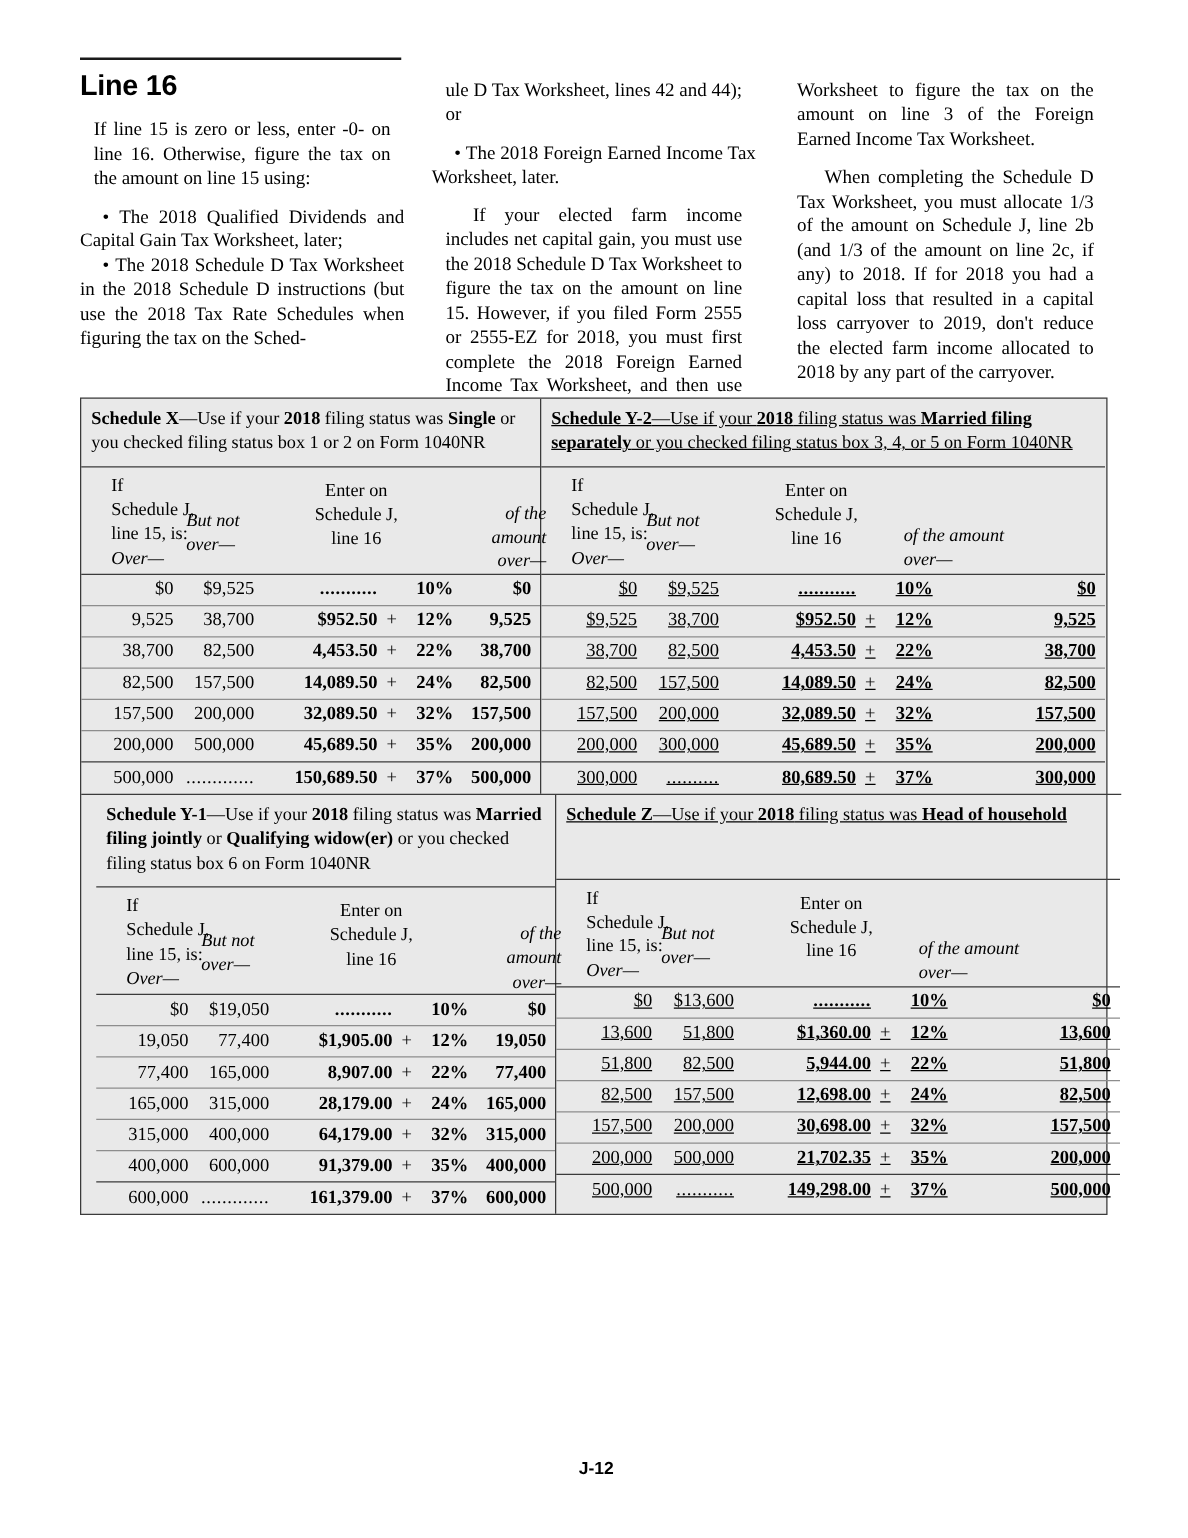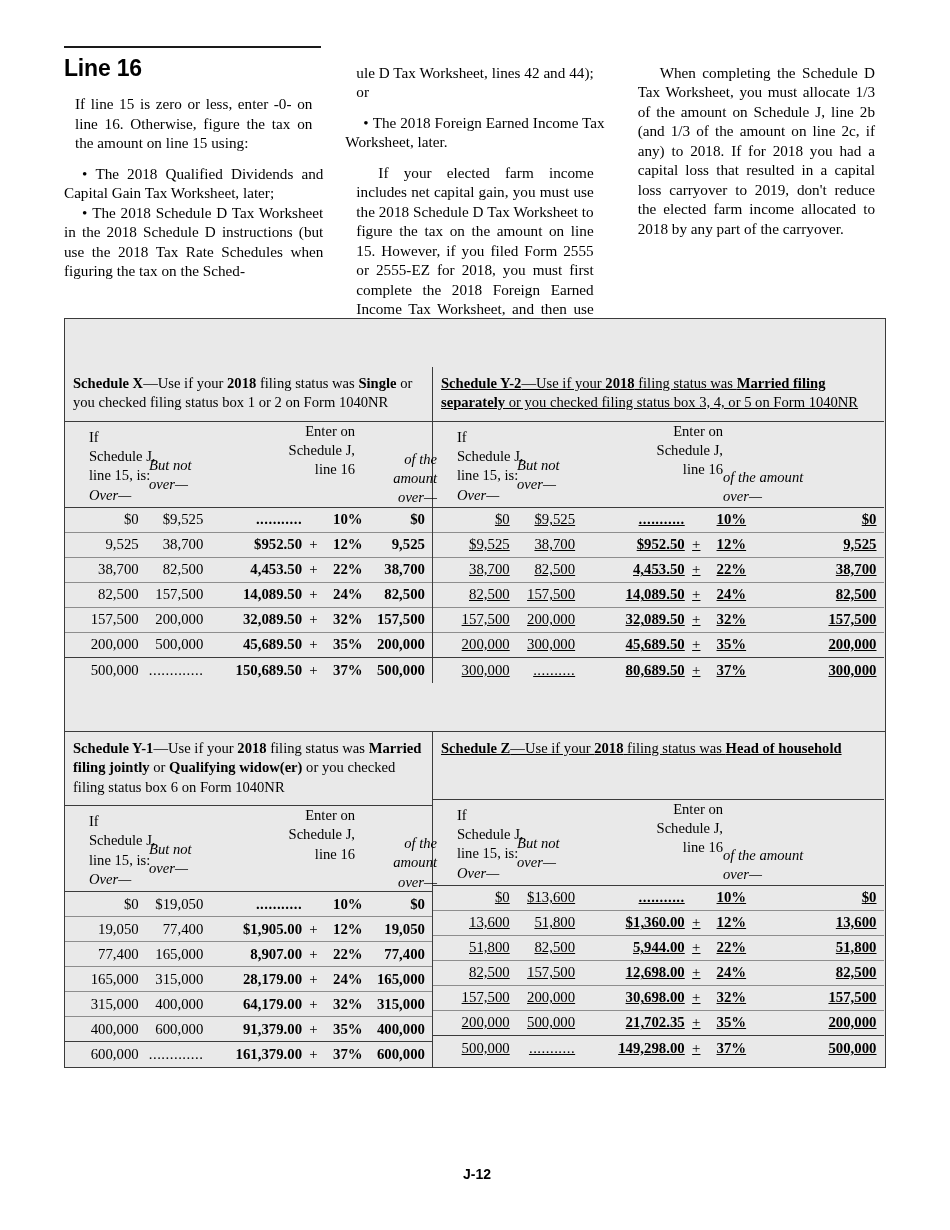--- a/index.html
+++ b/index.html
@@ -86,21 +86,20 @@
     left: 64px;
     top: 318px;
     width: 822px;
     border: 1.5px solid #3b3b3b;
     background: #e9e9e9;
     box-sizing: border-box;
   }
   .band {
     display: flex;
     width: 100%;
-    margin-top: 48px;
   }
   .band > .panel {
     box-sizing: border-box;
   }
   .panel.left  { width: 368px; border-right: 1.5px solid #3b3b3b; }
   .panel.right { width: 450.5px; text-decoration: underline; }
 
   
   .sched-title {
     font-size: 14.6px;
@@ -118,21 +117,21 @@
     position: relative;
     height: 86px;
     border-bottom: 1.5px solid #3b3b3b;
     font-size: 14.6px;
     line-height: 1.32;
     box-sizing: border-box;
   }
   .ch-block { position: absolute; }
   .ch-if      { left: 24px;  top: 6px; }
   .ch-butnot  { top: 34px; font-style: italic; }
-  .ch-enteron { top: 0; text-align: right; }
+  .ch-enteron { top: 10px; text-align: center; }
   .ch-ofamt   { top: 6px; font-style: italic; }
 
   .panel.left  .ch-butnot  { left: 84px; }
   .panel.left  .ch-enteron { left: 150px; width: 140px; }
   .panel.left  .ch-ofamt   { left: 308px; width: 64px; text-align: right; }
 
   .panel.right .ch-butnot  { left: 84px; }
   .panel.right .ch-enteron { left: 150px; width: 140px; }
   .panel.right .ch-ofamt   { left: 290px; width: 152px; text-align: left; }
 
@@ -166,21 +165,21 @@
   .panel.right .c-over   { width: 80px; }
   .panel.right .c-butnot { width: 62px; }
   .panel.right .c-enter  { width: 106px; }
   .panel.right .c-plus   { width: 24px; }
   .panel.right .c-pct    { width: 40px; }
   .panel.right .c-amt    { width: 136px; }
 
   .dots { letter-spacing: 0.5px; }
 
   
-  .band-sep { border-top: 1.6px solid #3b3b3b; }
+  .band-sep { border-top: 1.6px solid #3b3b3b; padding-left: 12px; }
 
   
   .footer {
     position: absolute;
     left: 2px;
     top: 1166px;
     width: 950px;
     text-align: center;
     font-family: "Liberation Sans", "DejaVu Sans", sans-serif;
     font-size: 14px;
@@ -202,20 +201,21 @@
       <p class="bullet">The 2018 Schedule D Tax Worksheet in the 2018 Schedule D instructions (but use the 2018 Tax Rate Schedules when figuring the tax on the Sched-</p>
     </div>
 
     <div class="col mid">
       <p class="para">ule D Tax Worksheet, lines 42 and 44); or</p>
       <p class="bullet">The 2018 Foreign Earned Income Tax Worksheet, later.</p>
       <p class="para indent">If your elected farm income includes net capital gain, you must use the 2018 Schedule D Tax Worksheet to figure the tax on the amount on line 15. However, if you filed Form 2555 or 2555-EZ for 2018, you must first complete the 2018 Foreign Earned Income Tax Worksheet, and then use the 2018 Schedule D Tax</p>
     </div>
 
     <div class="col right">
+      <p class="para">Worksheet to figure the tax on the amount on line 3 of the Foreign Earned Income Tax Worksheet.</p>
       <p class="para indent">When completing the Schedule D Tax Worksheet, you must allocate 1/3 of the amount on Schedule J, line 2b (and 1/3 of the amount on line 2c, if any) to 2018. If for 2018 you had a capital loss that resulted in a capital loss carryover to 2019, don't reduce the elected farm income allocated to 2018 by any part of the carryover.</p>
     </div>
 
   </div>
 
 
   <div class="rate-table">
 
     <div class="band">
 

